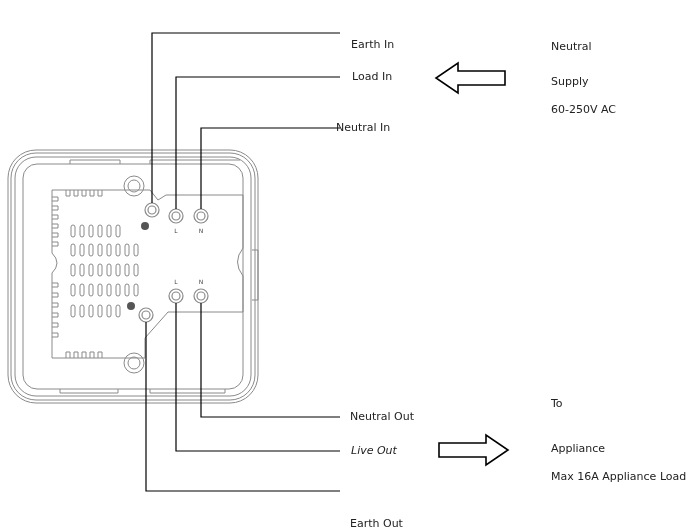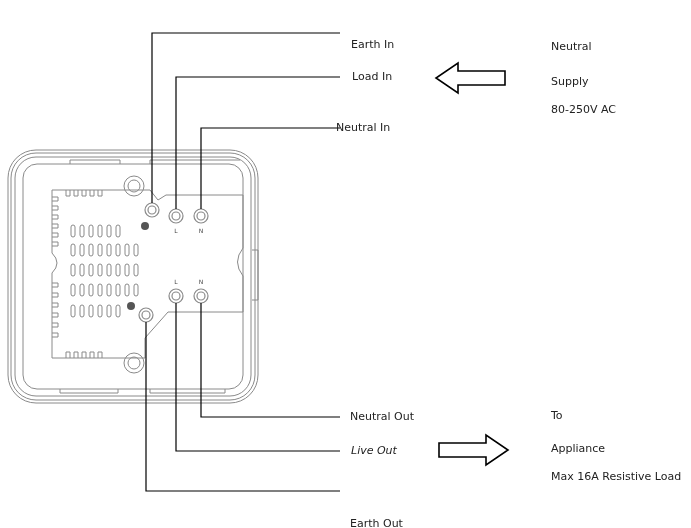--- a/index.html
+++ b/index.html
@@ -137,17 +137,17 @@
 
 <div class="lbl" style="left:351px;top:38px;">Earth In</div>
 <div class="lbl" style="left:352px;top:70px;">Load In</div>
 <div class="lbl" style="left:336px;top:121px;">Neutral In</div>
 <div class="lbl" style="left:350px;top:410px;">Neutral Out</div>
 <div class="lbl" style="left:351px;top:444px;font-style:italic;">Live Out</div>
 <div class="lbl" style="left:350px;top:484px;margin-top:33px;">Earth Out</div>
 
 <div class="lbl" style="left:551px;top:40px;">Neutral</div>
 <div class="lbl" style="left:551px;top:75px;">Supply</div>
-<div class="lbl" style="left:551px;top:103px;">80-250V AC</div>
+<div class="lbl" style="left:551px;top:103px;">60-250V AC</div>
 
-<div class="lbl" style="left:551px;top:409px;">To</div>
+<div class="lbl" style="left:551px;top:397px;">To</div>
 <div class="lbl" style="left:551px;top:442px;">Appliance</div>
-<div class="lbl" style="left:551px;top:470px;">Max 16A Resistive Load</div>
+<div class="lbl" style="left:551px;top:470px;">Max 16A Appliance Load</div>
 
 </body></html>

